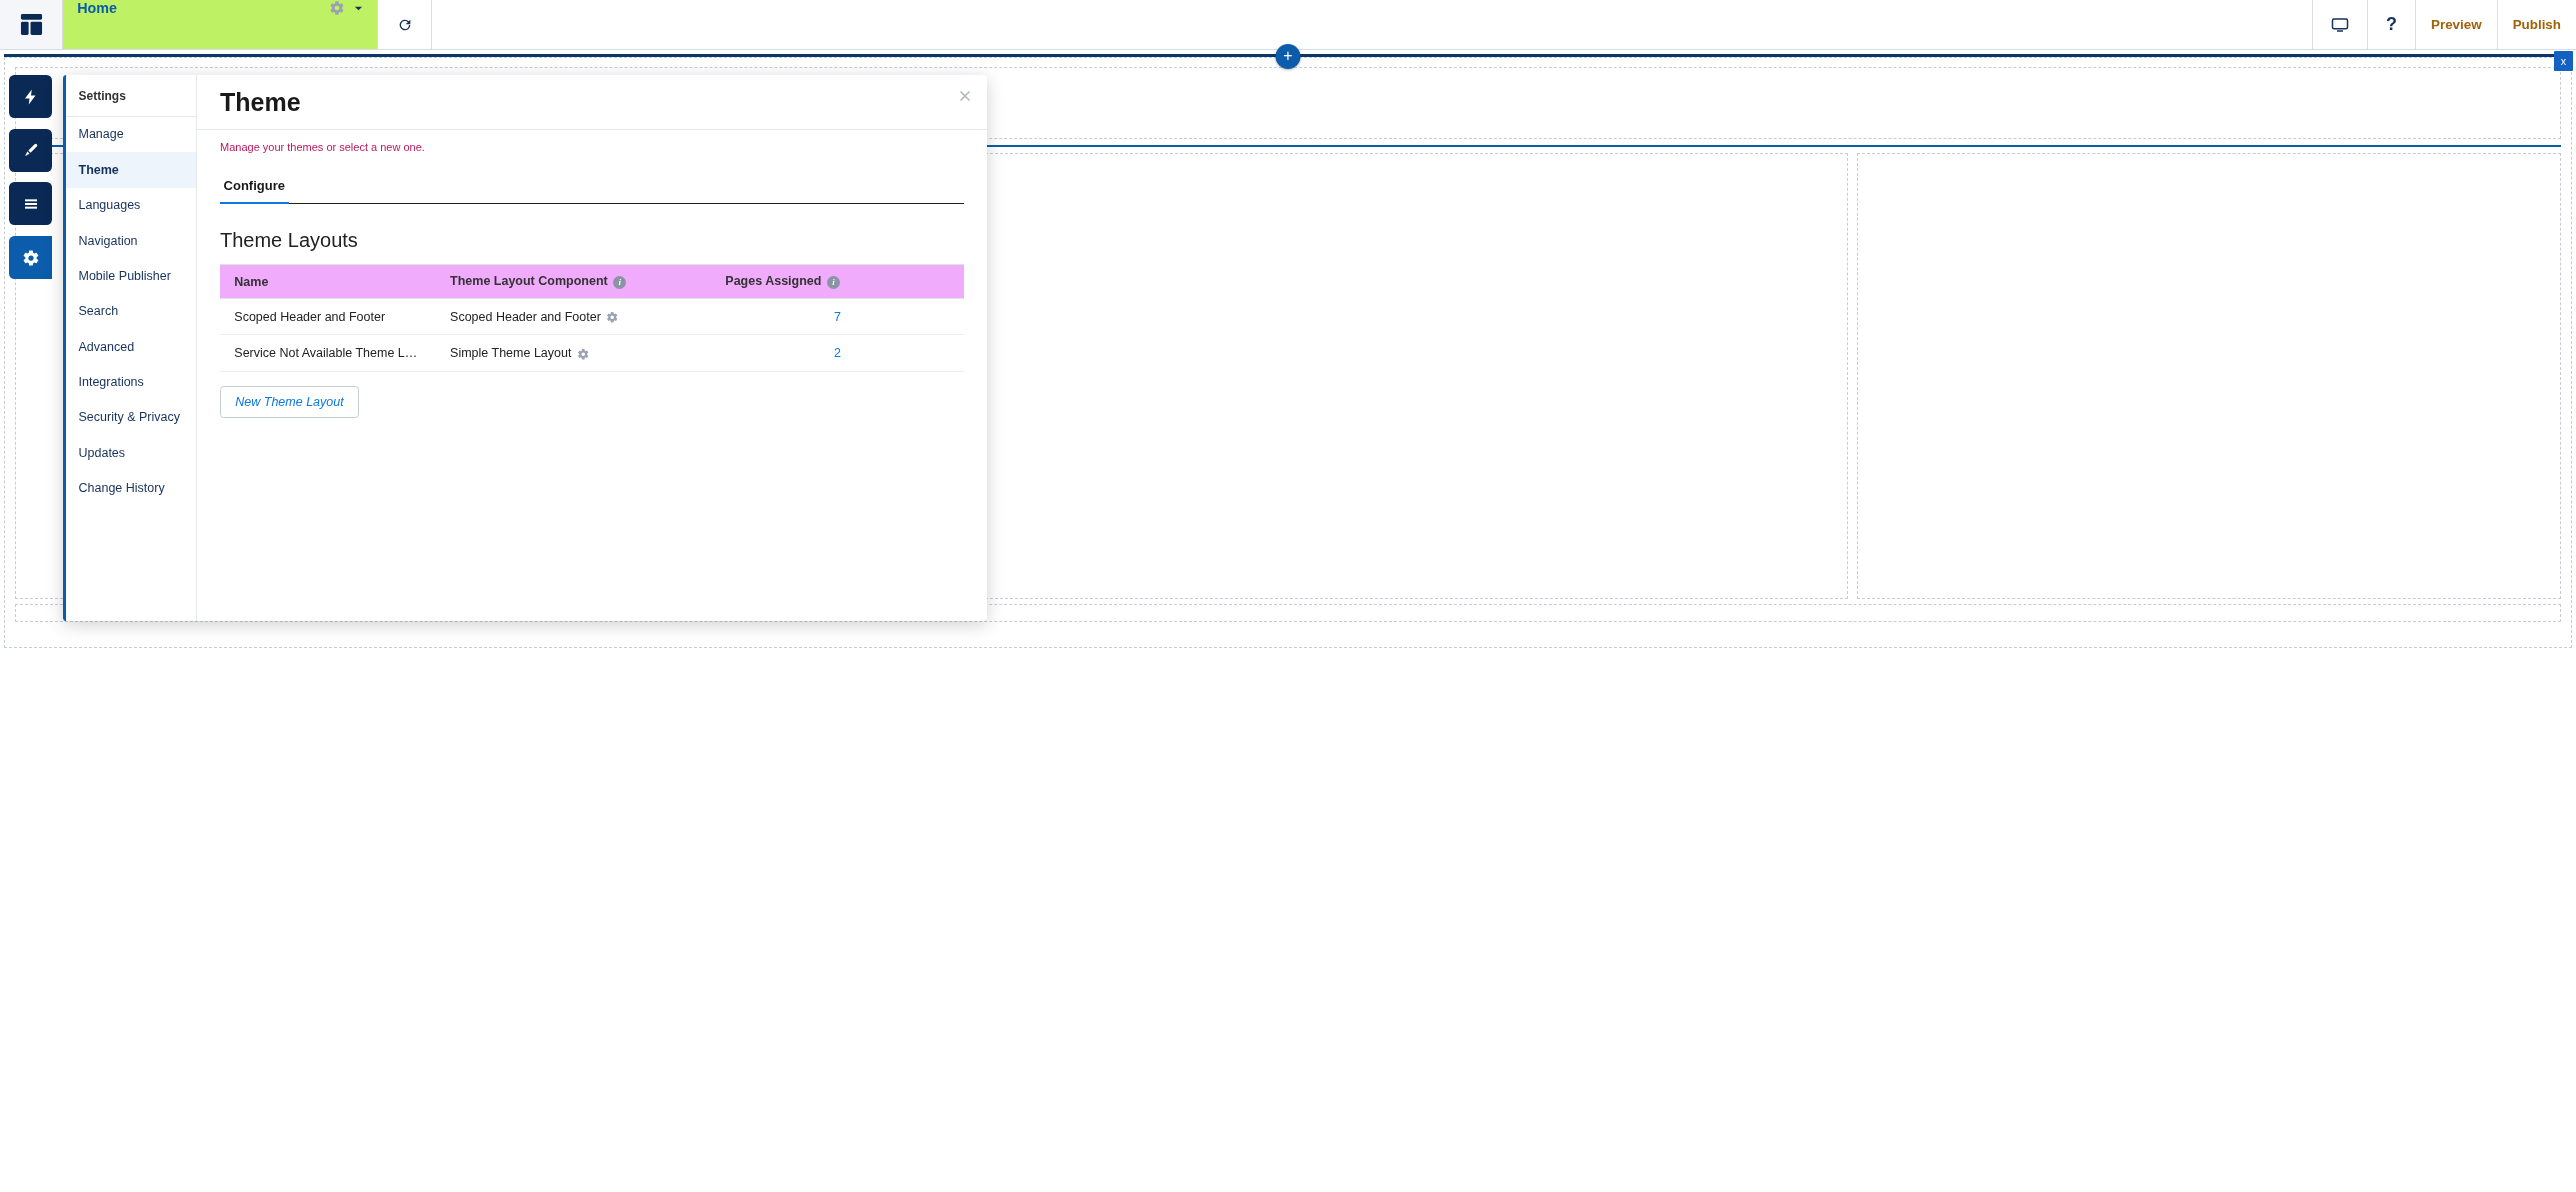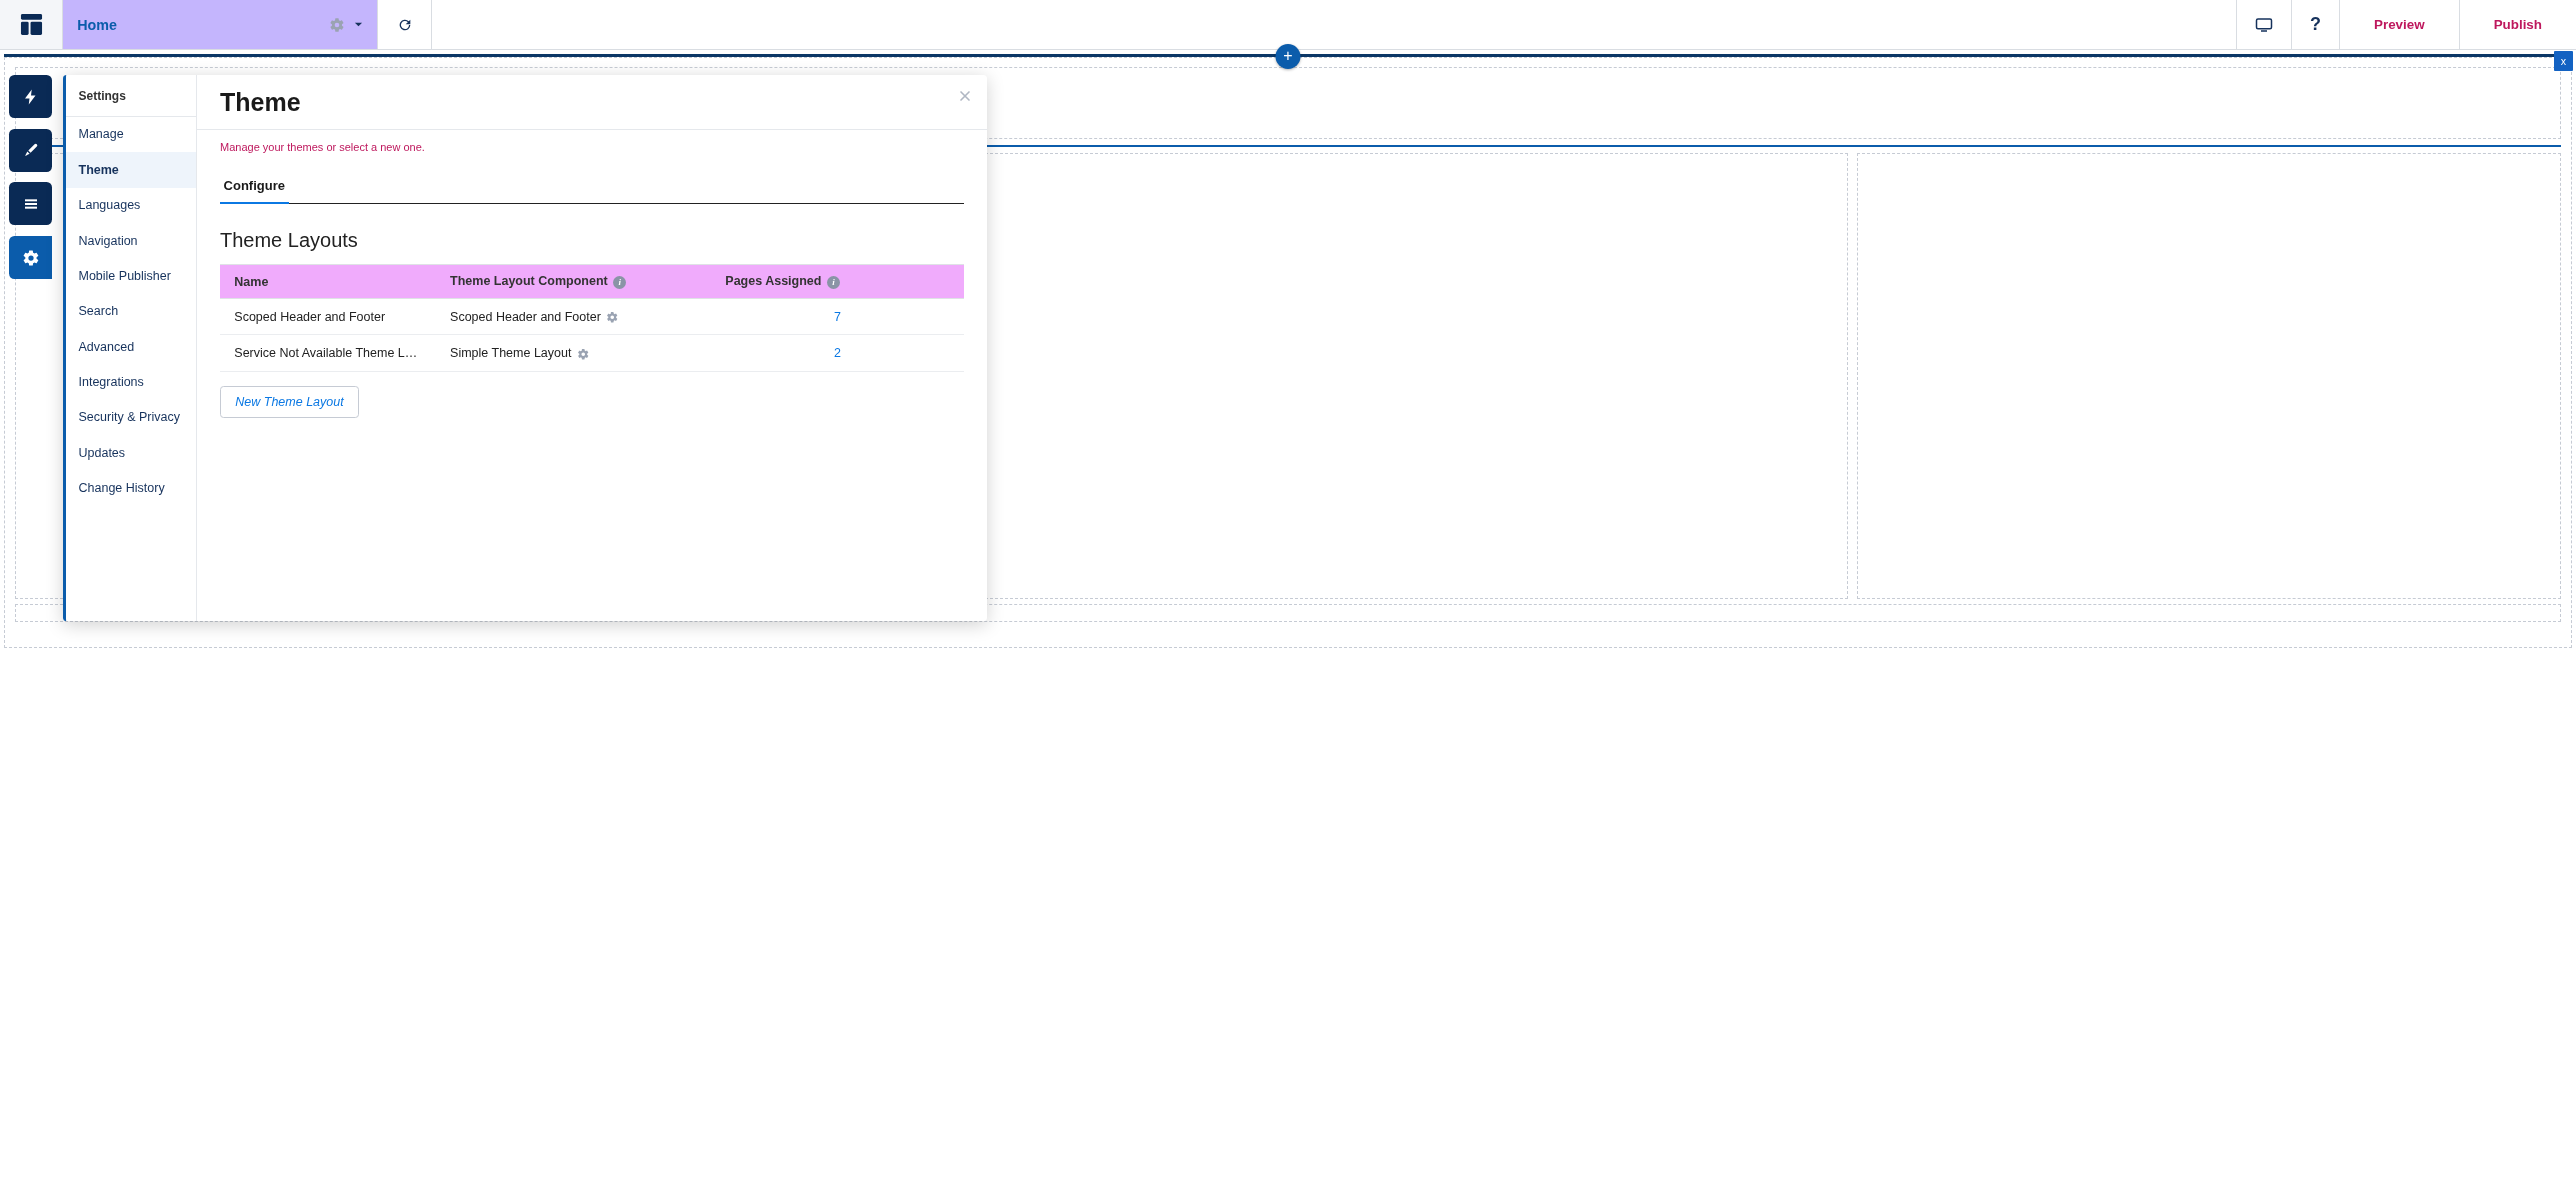--- a/index.html
+++ b/index.html
@@ -13,36 +13,36 @@
     background: #fff;
   }
   .topbar .logo-cell {
     width: 63px; display:flex; align-items:center; justify-content:center;
     border-right: 0.9px solid #d9dde2;
     background:#f4f6f9;
   }
   .logo-svg { width: 23px; height: 23px; }
   .topbar .page-cell {
     width: 315px;
-    display:flex; align-items:center; justify-content:space-between;
+    display:flex; align-items:flex-start; justify-content:space-between;
     padding: 0 14.3px;
     border-right:0.9px solid #d9dde2;
-    background:#c4b5fd;
+    background:#bef264;
   }
   .page-name { color:#0b5cab; font-weight:700; font-size:14.3px; }
   .page-gear-wrap { display:flex; align-items:center; gap:9px; color:#8a94a6; }
   .topbar .refresh-cell {
     width: 54px; display:flex; align-items:center; justify-content:center;
     border-right:0.9px solid #d9dde2; color:#16325c;
   }
   .topbar .spacer { flex:1; }
   .topbar .right-btns { display:flex; align-items:center; }
   .topbar .right-btn {
     height:50px; display:flex; align-items:center; justify-content:center;
-    padding:0 34px; border-left:0.9px solid #d9dde2; color:#be185d; font-weight:600;
+    padding:0 15px; border-left:0.9px solid #d9dde2; color:#a16207; font-weight:600;
     font-size:13.4px; cursor:pointer;
   }
   .topbar .right-icon-btn { padding:0 18px; color:#16325c; }
 
   
   .canvas-wrap { position:relative; padding:3.6px; }
   .canvas-bar {
     background:#0b3766; height:3.6px; width:100%;
   }
   .canvas-area {

